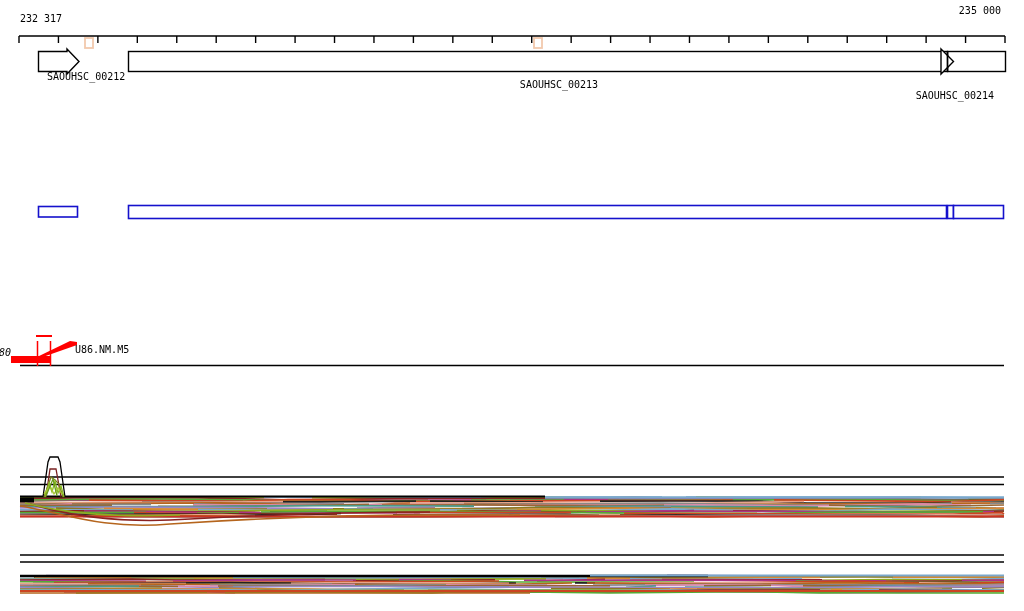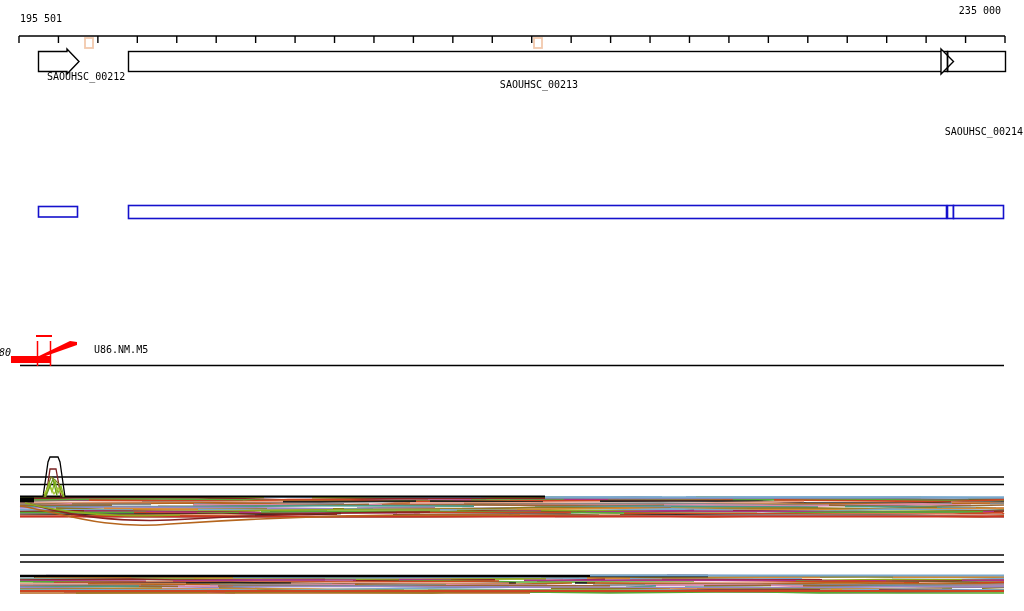--- a/index.html
+++ b/index.html
@@ -3,23 +3,23 @@
 <meta charset="utf-8">
 <style>
   html,body{margin:0;padding:0;background:#fff;}
   #window{position:relative;width:1024px;height:611px;background:#ffffff;overflow:hidden;
           font-family:"DejaVu Sans Mono", monospace;}
   #vector{position:absolute;left:0;top:0;width:1024px;height:611px;}
   .lbl{position:absolute;font-size:10px;line-height:11px;color:#000;white-space:pre;}
   #ruler-start{left:20px;top:13px;}
   #ruler-end{right:23px;top:5px;}
   #lbl-00212{left:15px;top:71px;margin-left:32px;}
-  #lbl-00213{left:539px;top:79px;transform:translateX(-50%);}
-  #lbl-00214{right:1px;top:90px;margin-top:36px;}
-  #variant-label{left:75px;top:344px;margin-left:19px;}
+  #lbl-00213{left:559px;top:79px;transform:translateX(-50%);}
+  #lbl-00214{right:30px;top:90px;}
+  #variant-label{left:75px;top:344px;}
   #variant-axis{left:-1px;top:347px;font-style:italic;}
 </style>
 </head>
 <body>
 
 <div id="window">
   <svg id="vector" xmlns="http://www.w3.org/2000/svg">
       <line x1="19" y1="36" x2="1005" y2="36" stroke="#000000" stroke-width="1.6"></line>
       <line x1="19" y1="36" x2="19" y2="43" stroke="#000000" stroke-width="1.4"></line>
       <line x1="58.44" y1="36" x2="58.44" y2="43" stroke="#000000" stroke-width="1.4"></line>
@@ -131,20 +131,20 @@
       <path d="M20,590.7 L181,591.0 L217,590.5 M257,590.3 L299,590.6 L340,590.7 L457,590.4 L601,590.2 L678,591.3 M736,591.2 M770,590.1 L863,591.7 M917,590.6 L996,591.6 L1004,591.4" fill="none" stroke="#8faa22" stroke-width="1.7"></path>
       <path d="M20,590.8 L170,591.5 L266,590.7 L442,592.0 L616,591.8 L709,590.1 L820,590.2 M879,590.1 L1004,591.0" fill="none" stroke="#8a2222" stroke-width="1.7"></path>
       <path d="M20,591.5 M64,591.9 L200,591.6 L235,592.6 M293,591.3 L354,592.0 L480,590.8 L581,591.3 L703,591.3 L850,592.7 L963,591.6 L1000,591.0 M1004,590.5" fill="none" stroke="#aa3388" stroke-width="1.7"></path>
       <path d="M20,592.4 M76,593.0 L207,592.2 M225,592.3 L309,592.0 L432,593.0 L464,591.2 L609,593.0 L742,591.6 L821,592.9 L852,592.6 L900,593.0 L949,593.0 L1004,593.0" fill="none" stroke="#55aa33" stroke-width="1.7"></path>
       <line x1="20" y1="576" x2="708" y2="576" stroke="#000000" stroke-width="2.4"></line>
       <line x1="590" y1="575.5" x2="1004" y2="575.5" stroke="#7aa8cc" stroke-width="2"></line>
       <line x1="20" y1="591" x2="1004" y2="591" stroke="#cc4422" stroke-width="2"></line>
       <line x1="20" y1="593" x2="530" y2="593" stroke="#b5651d" stroke-width="1.5"></line>
       <rect x="0" y="530" width="1024" height="79" fill="transparent"></rect>
     </svg>
-  <div class="lbl" id="ruler-start">195 501</div>
+  <div class="lbl" id="ruler-start">232 317</div>
   <div class="lbl" id="ruler-end">235 000</div>
   <div class="lbl" id="lbl-00212">SAOUHSC_00212</div>
   <div class="lbl" id="lbl-00213">SAOUHSC_00213</div>
   <div class="lbl" id="lbl-00214">SAOUHSC_00214</div>
   <div class="lbl" id="variant-label">U86.NM.M5</div>
   <div class="lbl" id="variant-axis">80</div>
 </div>
 
 </body></html>

